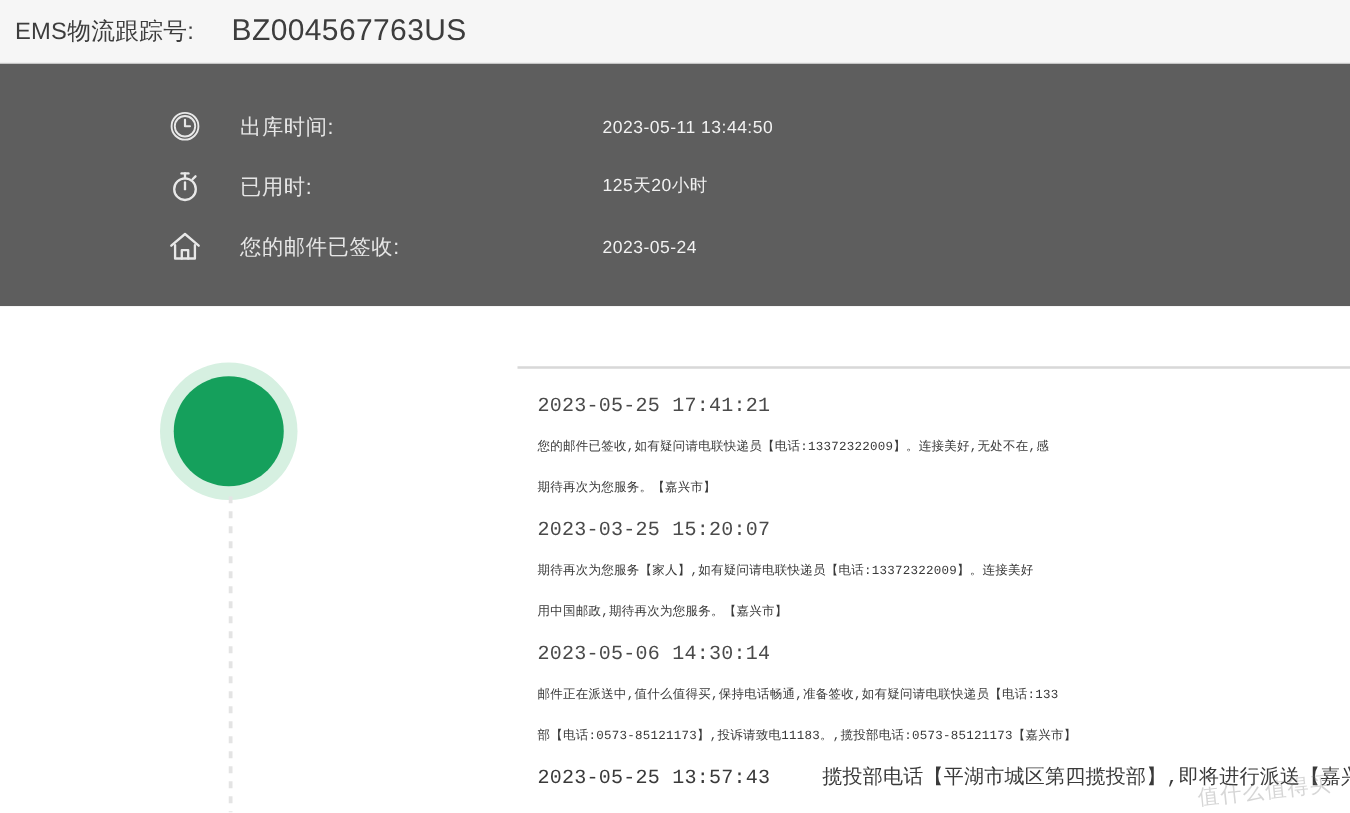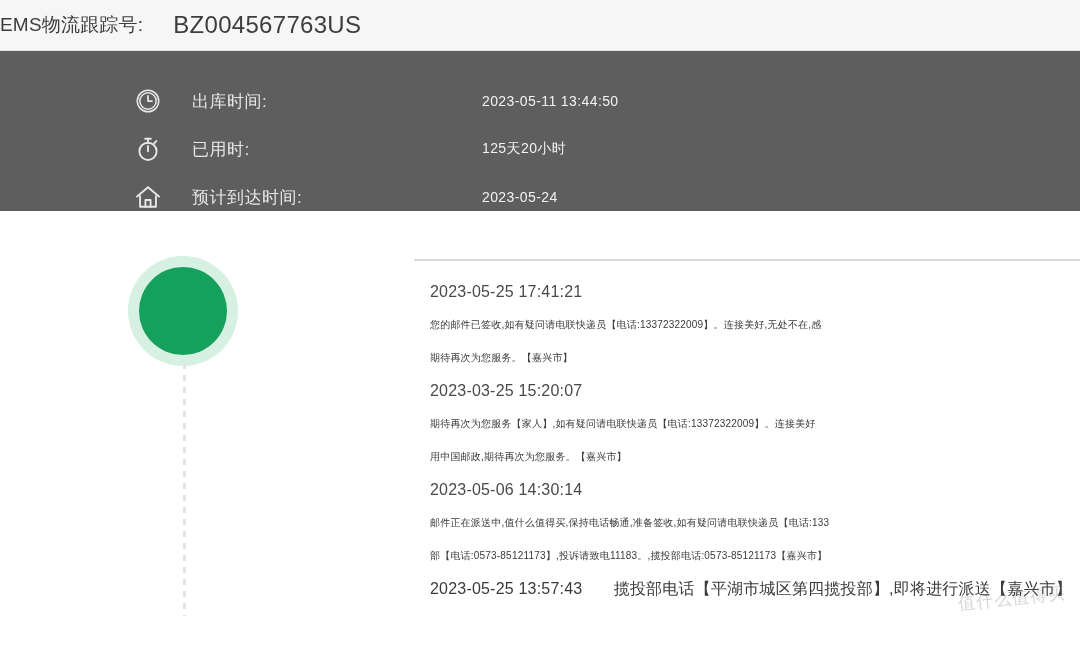--- a/index.html
+++ b/index.html
@@ -15,38 +15,38 @@
     -webkit-font-smoothing: antialiased;
   }
 
   
   #header-bar {
     height: 51px;
     background: #f6f6f6;
     border-bottom: 1px solid #e3e3e3;
     display: flex;
     align-items: center;
-    padding-left: 0;
+    padding-left: 12px;
     box-sizing: border-box;
   }
   #header-label {
     font-size: 19px;
     color: #3d3d3d;
     letter-spacing: 0.2px;
   }
   #tracking-number {
     font-size: 24px;
     color: #3d3d3d;
     margin-left: 30px;
     letter-spacing: 0.3px;
   }
 
   
   #summary-panel {
-    height: 160px;
+    height: 194px;
     background: #5e5e5e;
     box-sizing: border-box;
     padding-top: 26px;
     position: relative;
   }
   .summary-row {
     display: flex;
     align-items: center;
     height: 48px;
   }
@@ -69,20 +69,21 @@
     font-size: 14px;
     color: #f2f2f2;
     letter-spacing: 0.4px;
   }
 
   
   #timeline-body {
     position: relative;
     height: 405px;
     background: #ffffff;
+    font-family: Liberation Mono, monospace;
   }
 
   
   #timeline-rail {
     position: absolute;
     left: 128px;
     top: 45px;
     width: 110px;
   }
   #status-dot-wrap {
@@ -208,21 +209,21 @@
   </div>
 
   <div class="summary-row">
     <span class="summary-icon">
       <svg width="28" height="28" viewBox="0 0 24 24" fill="none" stroke="currentColor" stroke-width="1.6" stroke-linejoin="round" stroke-linecap="round">
         <path d="M2.6 11.6 L12 3.6 L21.4 11.6"></path>
         <path d="M5.2 11.2 V20.4 H18.8 V11.2"></path>
         <path d="M9.8 20.4 V14.6 H14.2 V20.4"></path>
       </svg>
     </span>
-    <span class="summary-label">预计到达时间:</span>
+    <span class="summary-label">您的邮件已签收:</span>
     <span class="summary-value">2023-05-24</span>
   </div>
 
 </div>
 
 <div id="timeline-body">
 
   <div id="timeline-rail">
     <div id="status-dot-wrap">
       <div id="status-dot-halo"></div>

